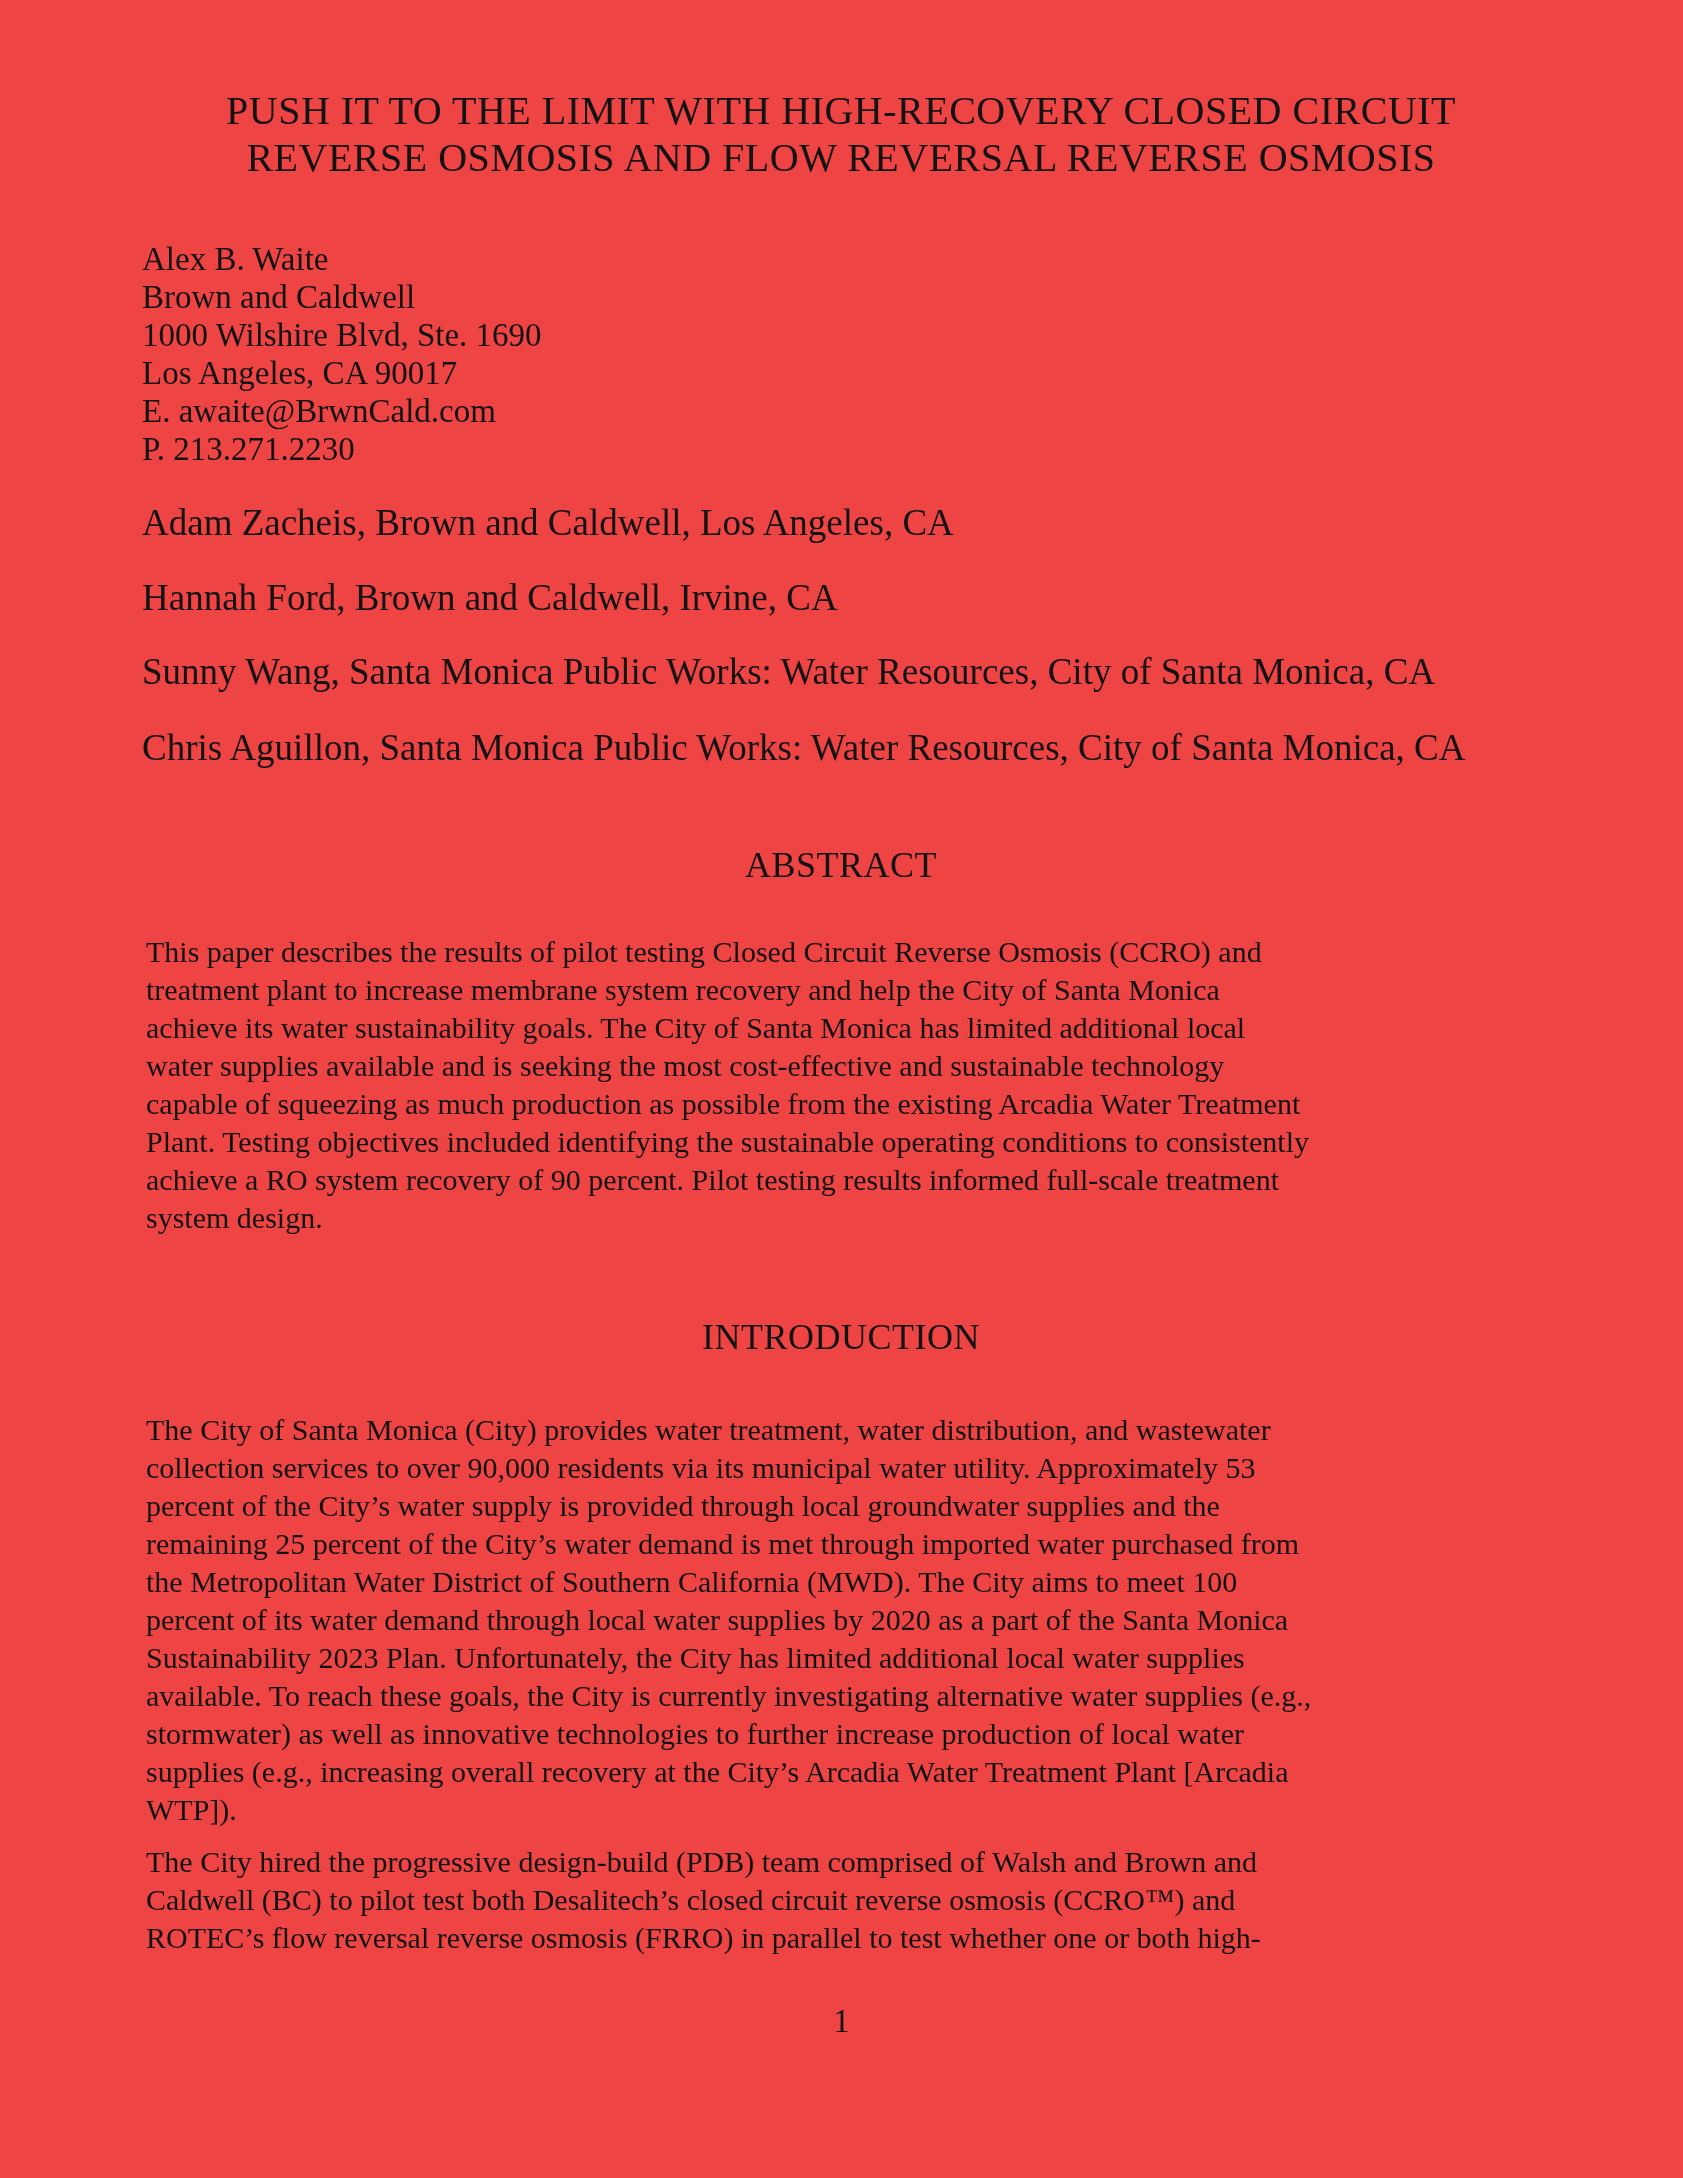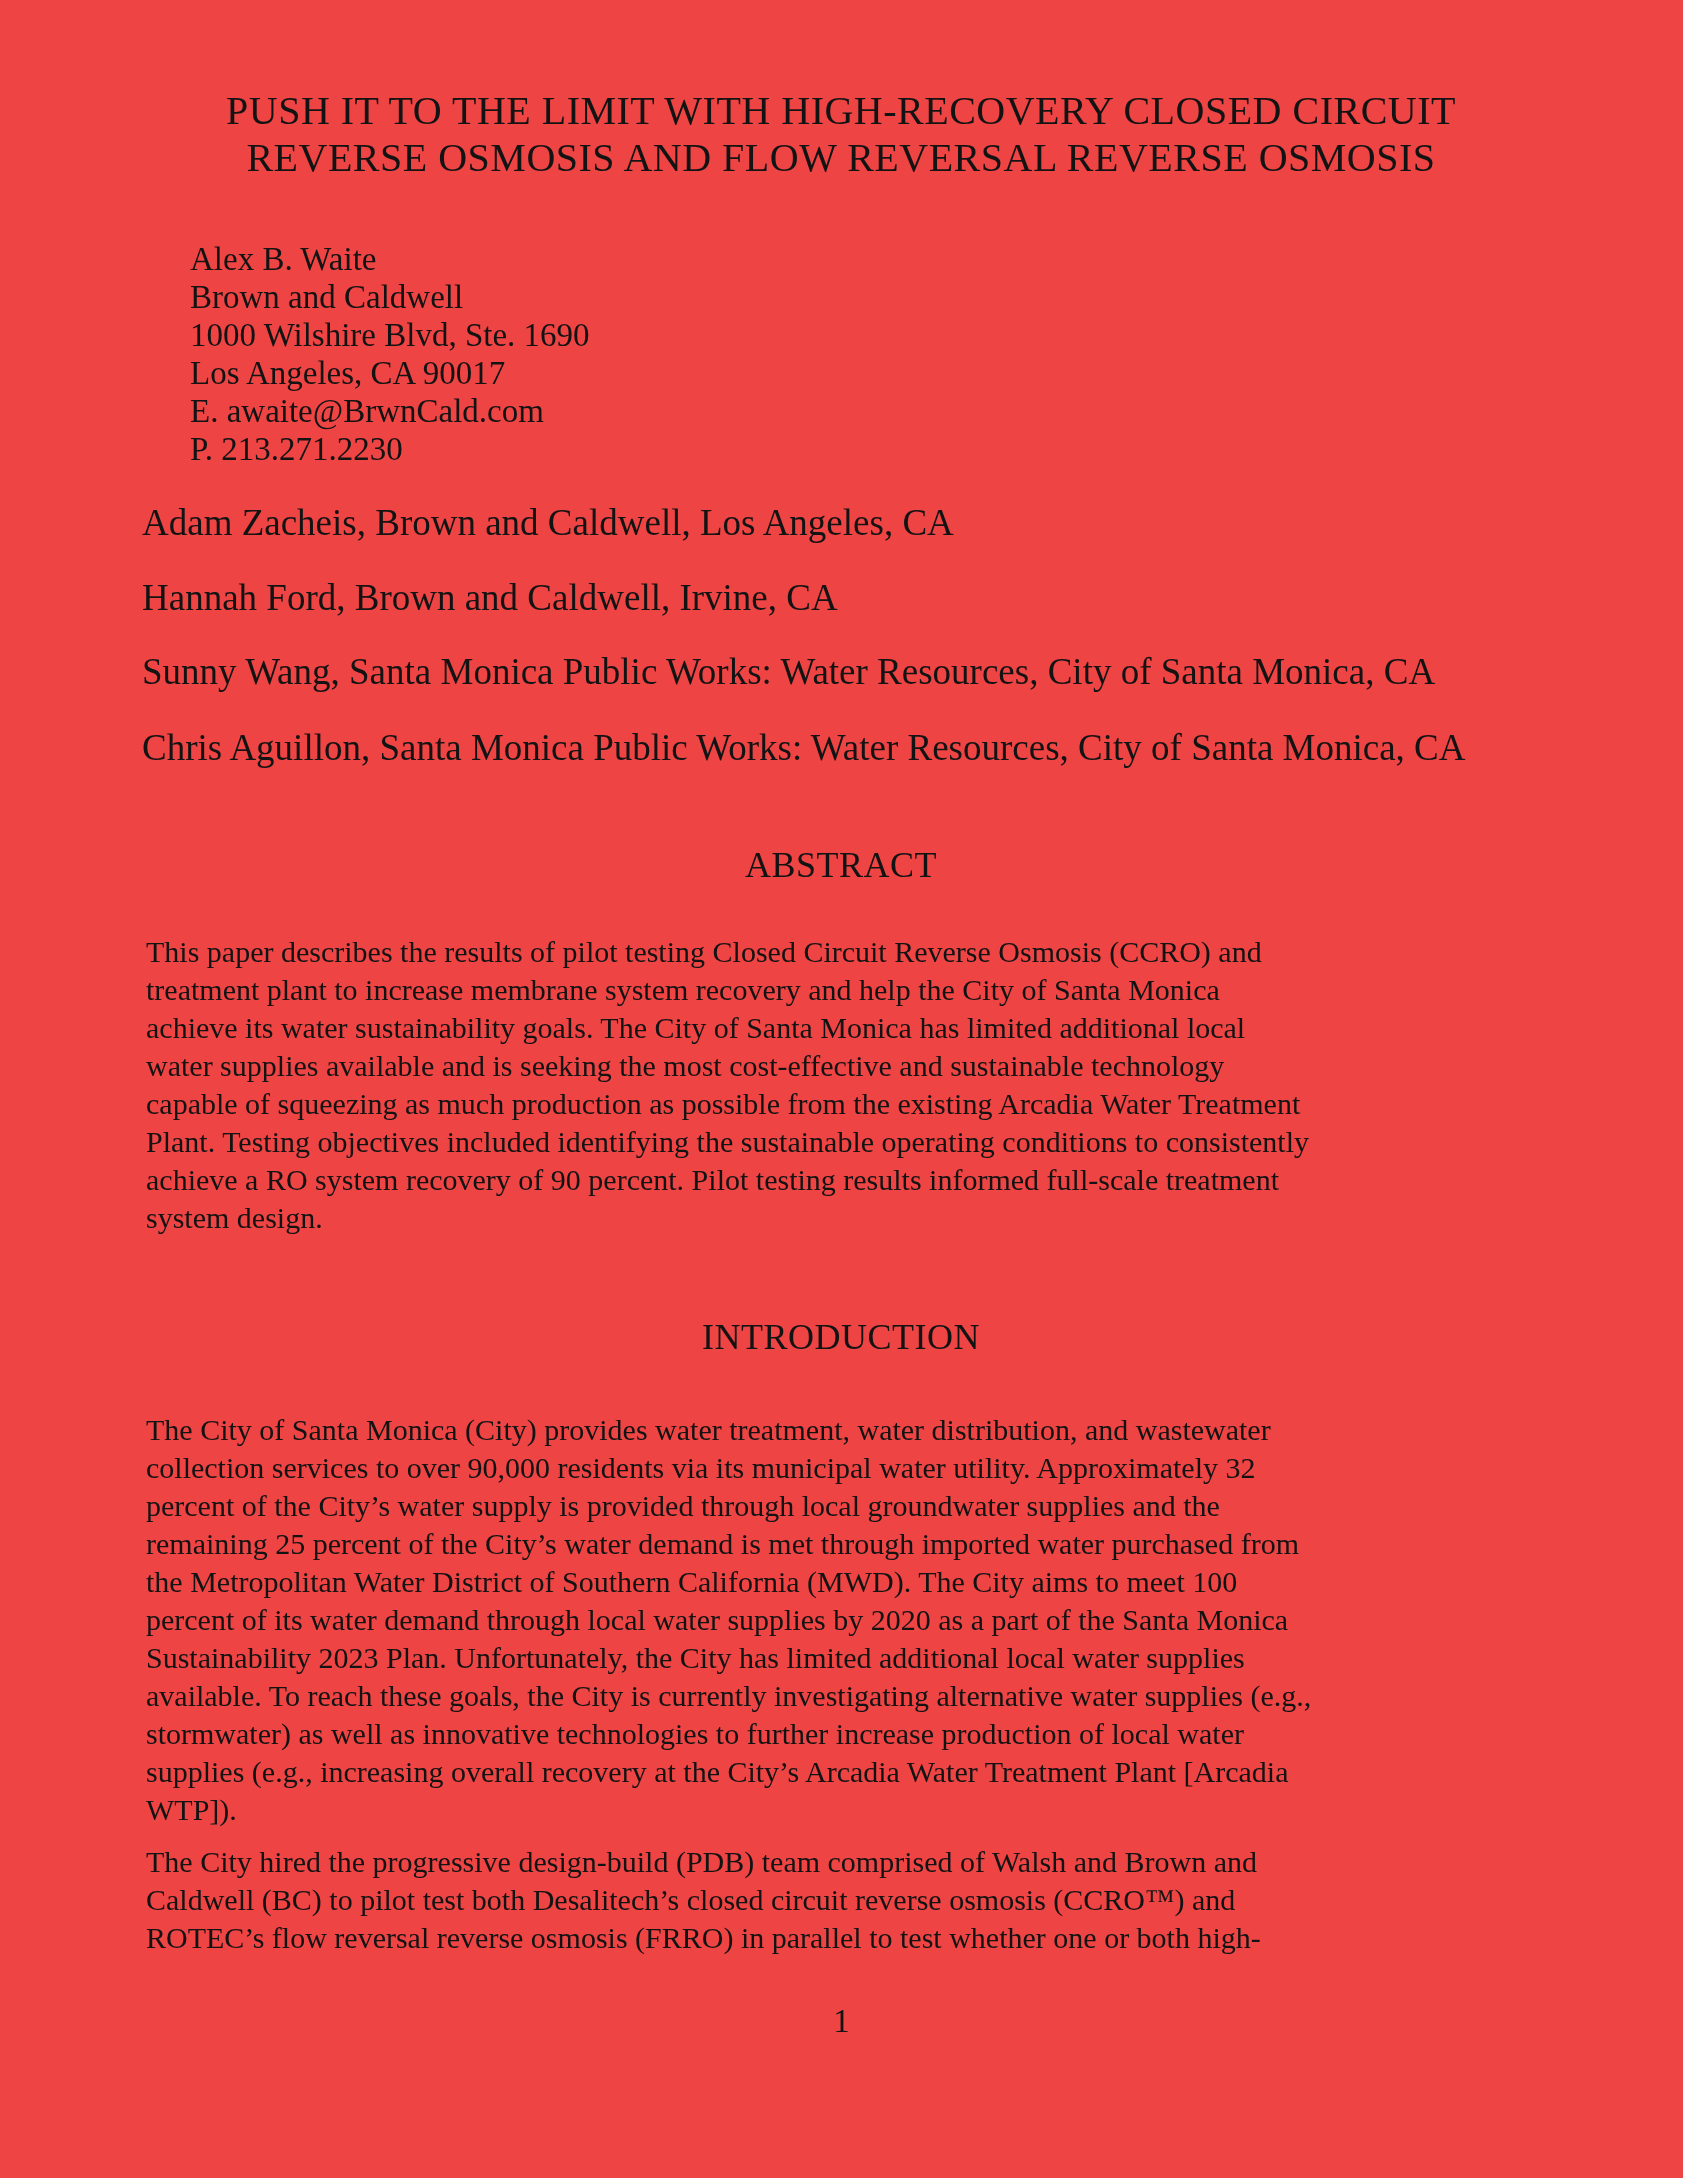--- a/index.html
+++ b/index.html
@@ -33,21 +33,20 @@
     line-height: 47px;
     letter-spacing: 0.5px;
   }
   .title-line { white-space: nowrap; }
   .author-block {
     position: absolute;
     top: 240px;
     left: 0;
     font-size: 33px;
     line-height: 38px;
-    margin-left: 48px;
   }
   .line { white-space: nowrap; }
   .coauthor {
     position: absolute;
     left: 0;
     font-size: 37px;
     line-height: 38px;
     white-space: nowrap;
   }
   .heading {
@@ -113,21 +112,21 @@
         <div class="line">capable of squeezing as much production as possible from the existing Arcadia Water Treatment</div>
         <div class="line">Plant. Testing objectives included identifying the sustainable operating conditions to consistently</div>
         <div class="line">achieve a RO system recovery of 90 percent. Pilot testing results informed full-scale treatment</div>
         <div class="line">system design.</div>
       </div>
 
     <div class="heading" style="top:1312px">INTRODUCTION</div>
 
     <div class="para" style="top:1411px">
         <div class="line">The City of Santa Monica (City) provides water treatment, water distribution, and wastewater</div>
-        <div class="line">collection services to over 90,000 residents via its municipal water utility. Approximately 32</div>
+        <div class="line">collection services to over 90,000 residents via its municipal water utility. Approximately 53</div>
         <div class="line">percent of the City’s water supply is provided through local groundwater supplies and the</div>
         <div class="line">remaining 25 percent of the City’s water demand is met through imported water purchased from</div>
         <div class="line">the Metropolitan Water District of Southern California (MWD). The City aims to meet 100</div>
         <div class="line">percent of its water demand through local water supplies by 2020 as a part of the Santa Monica</div>
         <div class="line">Sustainability 2023 Plan. Unfortunately, the City has limited additional local water supplies</div>
         <div class="line">available. To reach these goals, the City is currently investigating alternative water supplies (e.g.,</div>
         <div class="line">stormwater) as well as innovative technologies to further increase production of local water</div>
         <div class="line">supplies (e.g., increasing overall recovery at the City’s Arcadia Water Treatment Plant [Arcadia</div>
         <div class="line">WTP]).</div>
       </div>

